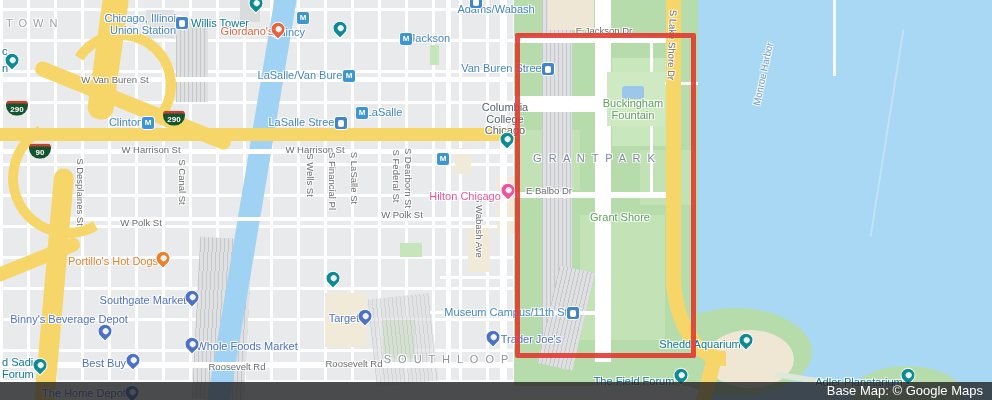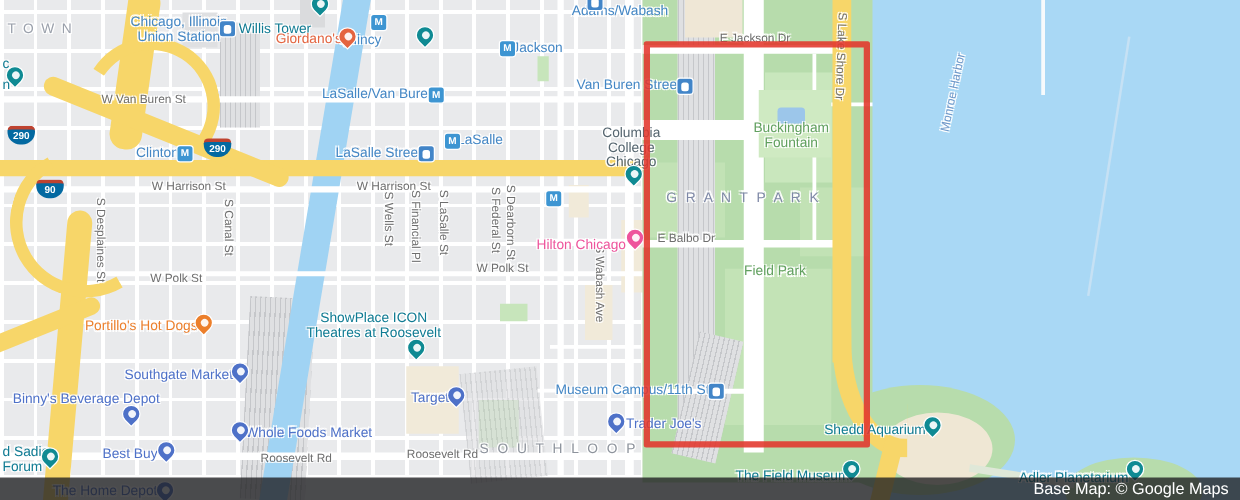--- a/index.html
+++ b/index.html
@@ -15,21 +15,21 @@
   .street{font-size:9.5px;color:#6e6e6e}
   .poi{font-size:11px;font-weight:500}
   .nbhd{font-size:11px;font-weight:400}
   .pin{position:absolute;width:13px;height:13px;border-radius:50% 50% 50% 0;
        transform:translate(-50%,-62%) rotate(-45deg);border:1.5px solid #fff;box-sizing:content-box}
   .pin::after{content:"";position:absolute;inset:3.5px;border-radius:50%;background:rgba(255,255,255,.92)}
   .ticon{position:absolute;width:12px;height:12px;background:#3d95d2;border-radius:3px;border:1px solid #fff;
          transform:translate(-50%,-50%);color:#fff;font-weight:bold;font-size:8px;line-height:12px;text-align:center}
   .ticon.station{background:#4285c8}
   .ticon.station::after{content:"";position:absolute;left:3px;right:3px;top:2.5px;bottom:2.5px;background:#fff;border-radius:2px}
-  .shield{position:absolute;width:22px;height:12px;background:#0369a1;border-radius:4px 4px 10px 10px;
+  .shield{position:absolute;width:22px;height:12px;background:#14532d;border-radius:4px 4px 10px 10px;
           border-top:3px solid #bf4330;transform:translate(-50%,-50%);color:#fff;font-weight:bold;
           font-size:8px;line-height:11px;text-align:center}
   #hl-rect{position:absolute;box-sizing:border-box;border:5px solid rgba(226,53,43,.88);border-radius:2px}
   #attrib{position:absolute;left:0;top:382px;width:992px;height:18px;background:rgba(30,30,32,.78);
           color:#fff;font-size:13px;line-height:18px;text-align:right;box-sizing:border-box;padding-right:9px}
 </style>
 </head>
 <body>
 
 <div id="map">
@@ -129,43 +129,41 @@
       <div class="lbl street" style="transform: translate(-50%, -50%) rotate(90deg); left: 80px; top: 192px;">S Desplaines St</div>
       <div class="lbl street" style="transform: translate(-50%, -50%) rotate(90deg); left: 182px; top: 182px;">S Canal St</div>
       <div class="lbl street" style="transform: translate(-50%, -50%) rotate(90deg); left: 310px; top: 175px;">S Wells St</div>
       <div class="lbl street" style="transform: translate(-50%, -50%) rotate(90deg); left: 332px; top: 181px;">S Financial Pl</div>
       <div class="lbl street" style="transform: translate(-50%, -50%) rotate(90deg); left: 354px; top: 178px;">S LaSalle St</div>
       <div class="lbl street" style="transform: translate(-50%, -50%) rotate(90deg); left: 396px; top: 176px;">S Federal St</div>
       <div class="lbl street" style="transform: translate(-50%, -50%) rotate(90deg); left: 408px; top: 178px;">S Dearborn St</div>
       <div class="lbl street" style="transform: translate(-50%, -50%) rotate(90deg); left: 479px; top: 227px;">S Wabash Ave</div>
       <div class="lbl poi" style="color: rgb(238, 84, 156); transform: translate(-50%, -50%); left: 465px; top: 197px;">Hilton Chicago</div>
       <div class="lbl street" style="transform: translate(-50%, -50%); left: 549px; top: 191px;">E Balbo Dr</div>
-      <div class="lbl poi" style="color: rgb(97, 160, 95); transform: translate(-50%, -50%); left: 620px; top: 218px;">Field Park</div>
+      <div class="lbl poi" style="color: rgb(97, 160, 95); transform: translate(-50%, -50%); left: 620px; top: 218px;">Grant Shore</div>
       <div class="lbl street" style="transform: translate(-50%, -50%); left: 141px; top: 223px;">W Polk St</div>
       <div class="lbl street" style="transform: translate(-50%, -50%); left: 402px; top: 215px;">W Polk St</div>
       <div class="lbl poi" style="color: rgb(236, 127, 43); transform: translate(-50%, -50%); left: 113px; top: 262px;">Portillo's Hot Dogs</div>
-      <div class="lbl poi" style="color: rgb(15, 123, 147); transform: translate(-50%, -50%); left: 299px; top: 261px;">ShowPlace ICON
-Theatres at Roosevelt</div>
       <div class="lbl poi" style="color: rgb(78, 113, 200); transform: translate(-50%, -50%); left: 143px; top: 301px;">Southgate Market</div>
       <div class="lbl poi" style="color: rgb(78, 113, 200); transform: translate(-50%, -50%); left: 69px; top: 320px;">Binny's Beverage Depot</div>
       <div class="lbl poi" style="color: rgb(78, 113, 200); transform: translate(-50%, -50%); left: 344px; top: 319px;">Target</div>
       <div class="lbl poi" style="color: rgb(68, 135, 197); transform: translate(-50%, -50%); left: 506px; top: 313px;">Museum Campus/11th St</div>
       <div class="lbl poi" style="color: rgb(78, 113, 200); transform: translate(-50%, -50%); left: 247px; top: 347px; text-align: right;">Whole Foods Market</div>
       <div class="lbl poi" style="color: rgb(78, 113, 200); transform: translate(-50%, -50%); left: 531px; top: 340px;">Trader Joe's</div>
       <div class="lbl poi" style="color: rgb(78, 113, 200); transform: translate(-50%, -50%); left: 104px; top: 364px;">Best Buy</div>
       <div class="lbl poi" style="color: rgb(15, 123, 147); text-align: left; transform: translateY(-50%); left: 2px; top: 368px;">d Sadie
 Forum</div>
       <div class="lbl poi" style="color: rgb(15, 123, 147); text-align: left; transform: translateY(-50%); left: 2px; top: 52px;">c</div>
       <div class="lbl poi" style="color: rgb(15, 123, 147); text-align: left; transform: translateY(-50%); left: 2px; top: 69px;">n</div>
       <div class="lbl nbhd" style="color: rgb(141, 147, 156); letter-spacing: 2px; transform: translate(-50%, -50%); left: 447px; top: 360px;">S O U T H   L O O P</div>
       <div class="lbl street" style="transform: translate(-50%, -50%); left: 237px; top: 367px;">Roosevelt Rd</div>
       <div class="lbl street" style="transform: translate(-50%, -50%); left: 354px; top: 364px;">Roosevelt Rd</div>
       <div class="lbl poi" style="color: rgb(15, 123, 147); transform: translate(-50%, -50%); left: 700px; top: 345px;">Shedd Aquarium</div>
       <div class="lbl poi" style="color: rgb(78, 113, 200); transform: translate(-50%, -50%); left: 84px; top: 394px;">The Home Depot</div>
-      <div class="lbl poi" style="color: rgb(15, 123, 147); transform: translate(-50%, -50%); left: 634px; top: 382px;">The Field Museum</div>
+      <div class="lbl poi" style="color: rgb(15, 123, 147); transform: translate(-50%, -50%); left: 634px; top: 382px;">The Field Forum</div>
       <div class="lbl poi" style="color: rgb(15, 123, 147); transform: translate(-50%, -50%); left: 859px; top: 383px;">Adler Planetarium</div>
     </div>
   <div class="layer" id="pins">
       <div class="pin" style="background: rgb(15, 138, 147); left: 256px; top: 5px;"></div>
       <div class="pin" style="background: rgb(15, 138, 147); left: 340px; top: 30px;"></div>
       <div class="pin" style="background: rgb(228, 100, 63); left: 278px; top: 31px;"></div>
       <div class="pin" style="background: rgb(15, 138, 147); left: 12px; top: 62px;"></div>
       <div class="pin" style="background: rgb(15, 138, 147); left: 507px; top: 141px;"></div>
       <div class="pin" style="background: rgb(238, 84, 156); left: 508px; top: 192px;"></div>
       <div class="pin" style="background: rgb(236, 127, 43); left: 163px; top: 260px;"></div>

